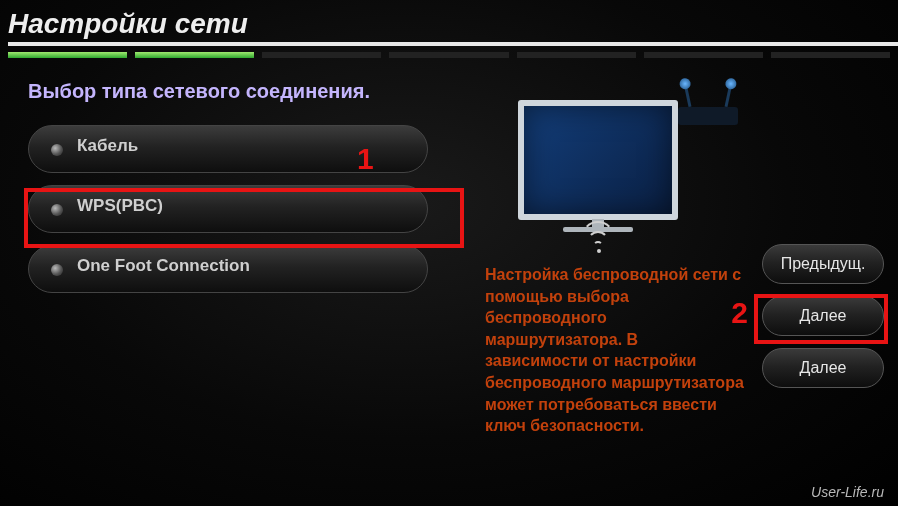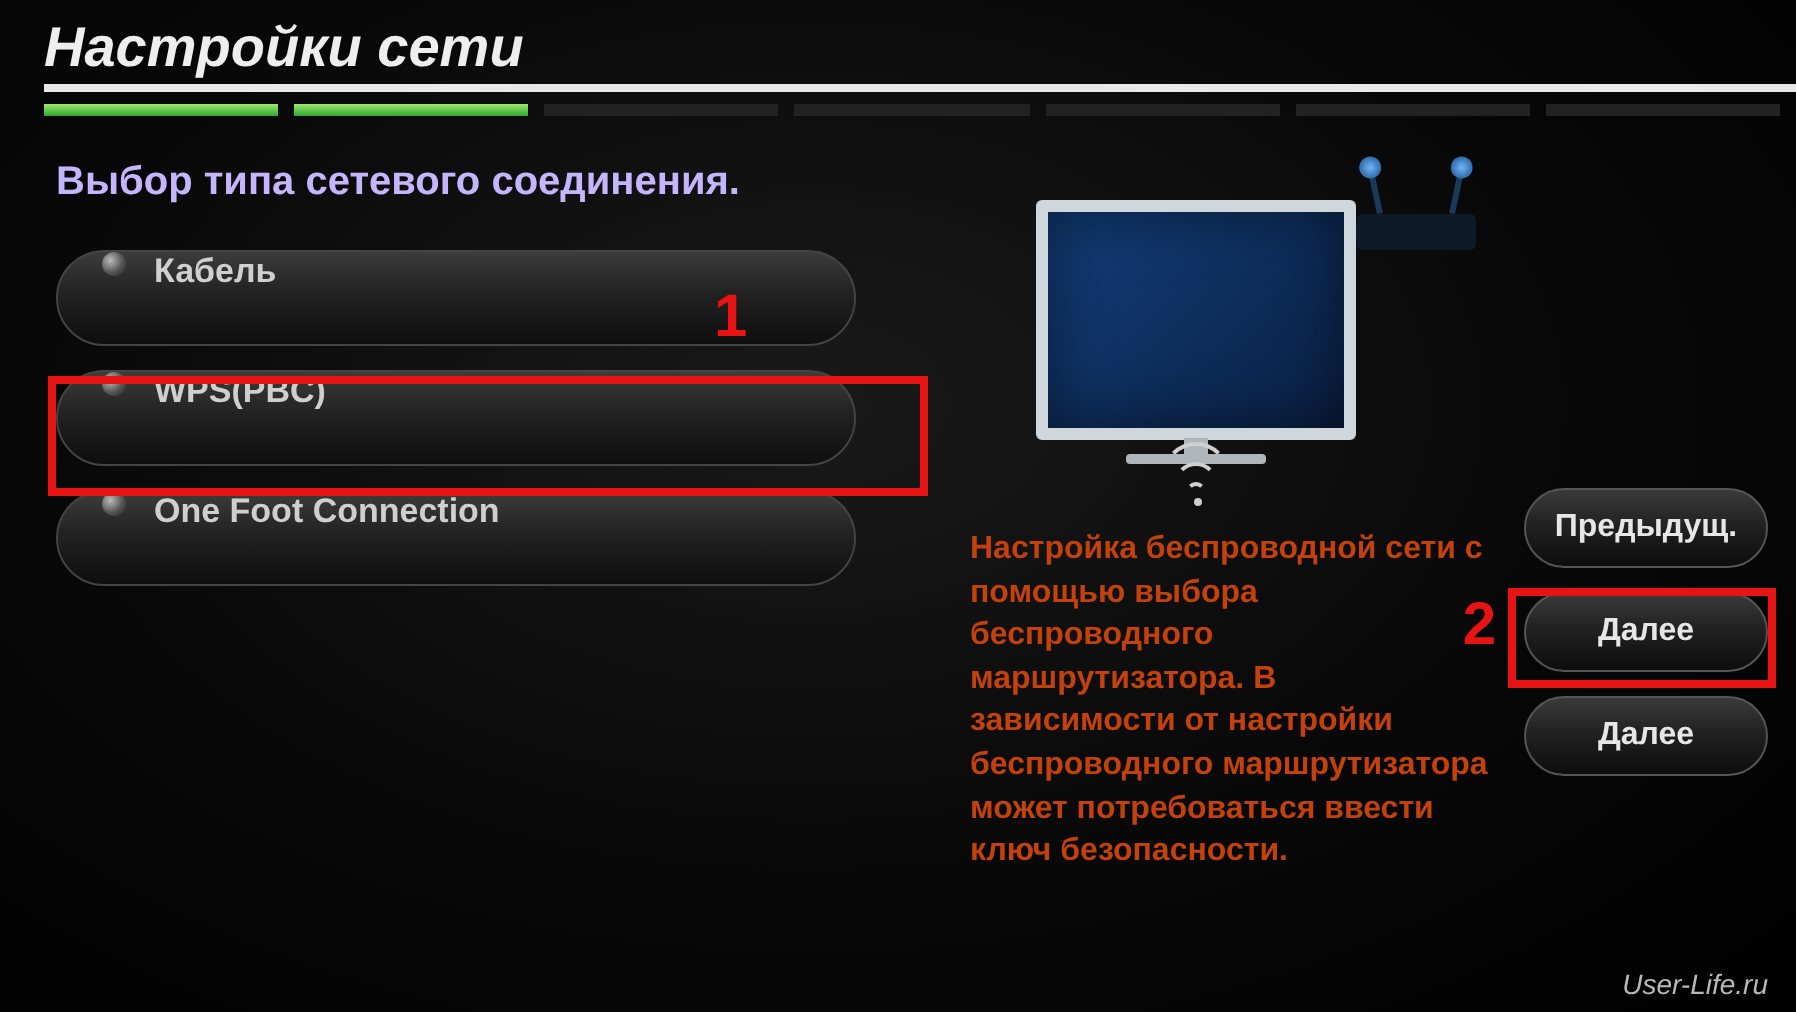--- a/index.html
+++ b/index.html
@@ -1,32 +1,32 @@
 <!DOCTYPE html>
 <html><head>
 <meta charset="utf-8">
 <style>
   * { box-sizing: border-box; margin: 0; padding: 0; }
   html, body { width: 898px; height: 506px; background: #000; font-family: Arial, Helvetica, sans-serif; color: #ddd; overflow: hidden; }
   body { position: relative; background: radial-gradient(ellipse at 45% 40%, #1a1a1a 0%, #080808 55%, #000 100%); }
 
-  .header { padding: 8px 0 4px 22px; position: relative; }
+  .header { padding: 8px 0 4px 8px; position: relative; }
   .page-title { font-size: 28px; font-weight: bold; font-style: italic; color: #eee; }
   .title-underline { height: 4px; width: 100%; margin-top: 2px; background: #e8e8e8; }
   .progress-row { display: flex; gap: 8px; height: 6px; margin-top: 6px; padding: 0 8px 0 0; }
   .seg { flex: 1; height: 6px; background: #222; }
   .seg.filled { background: linear-gradient(to bottom,#9fe870,#2fa82f); }
   .seg:first-child { margin-left: 0; }
 
   .content { display:flex; padding: 18px 10px 0 28px; }
   .left { width: 440px; }
   .subtitle { font-size: 20px; font-weight: bold; color: #c4b5fd; margin-bottom: 22px; }
 
   .options { display:flex; flex-direction: column; gap: 12px; }
-  .option { position: relative; width: 400px; height: 48px; border-radius: 24px; padding: 0 22px; display:flex; align-items:flex-start; gap:14px;
+  .option { position: relative; width: 400px; height: 48px; border-radius: 24px; padding: 16px 22px; display:flex; align-items:flex-end; gap:14px;
             background: linear-gradient(to bottom,#3c3c3c 0%,#222 45%,#0e0e0e 100%);
             border: 1px solid #444; color:#cfcfcf; font-size:17px; font-weight:bold; cursor:pointer; }
   .option .bullet { width:12px; height:12px; border-radius:50%; background: radial-gradient(circle at 35% 35%, #bbb, #555 55%, #222); }
   .option.selected { background: linear-gradient(to bottom,#eaf5ff 0%,#a9d3f2 30%,#3e8bc8 70%,#14518e 100%); color:#1a2a38; border:1px solid #4b7aa5; }
   .option.selected .bullet { background: radial-gradient(circle at 35% 35%, #c8ffb3, #3fd23f 55%, #0a7a0a); box-shadow:0 0 6px #4fff4f; }
 
   .right { flex:1; position:relative; }
   .illus { position: relative; width: 260px; height: 170px; margin: 0 0 0 30px; }
   .router { position:absolute; right:10px; top:0; width:80px; height:45px; }
   .router-body { position:absolute; bottom:0; left:10px; width:60px; height:18px; background:#0f1a28; border-radius:3px; }
@@ -45,21 +45,21 @@
   .w1 { width:10px; height:10px; left:15px; top:16px; }
   .w2 { width:22px; height:22px; left:9px; top:6px; }
   .w3 { width:34px; height:34px; left:3px; top:-4px; }
   .wifi-dot { position:absolute; left:19px; top:24px; width:4px; height:4px; border-radius:50%; background:#cfcfcf; }
 
   .desc { margin: 14px 0 0 17px; width: 260px; font-size:16px; font-weight:bold; color:#c2410c; line-height:1.35; }
 
   .nav { position:absolute; right:14px; top:244px; display:flex; flex-direction:column; gap:12px; }
   .nav-btn { width:122px; height:40px; border-radius:20px; border:1px solid #555;
              background: linear-gradient(to bottom,#3a3a3a,#222 45%,#0d0d0d);
-             color:#e6e6e6; font-size:16px; font-weight:bold; display:flex; align-items:center; justify-content:center; cursor:pointer; }
+             color:#e6e6e6; font-size:16px; font-weight:normal; display:flex; align-items:center; justify-content:center; cursor:pointer; }
 
   .callout { position:absolute; border:4px solid #e81414; pointer-events:none; }
   .callout-1 { left:24px; top:188px; width:440px; height:60px; }
   .callout-2 { right:10px; top:294px; width:134px; height:50px; }
   .callout-num { position:absolute; color:#e81414; font-size:30px; font-weight:900; }
   .callout-num.n1 { left:357px; top:142px; }
   .callout-num.n2 { right:150px; top:296px; }
 
   .watermark { position:absolute; right:14px; bottom:6px; font-size:14px; color:#b8b8b8; font-style:italic; }
 </style>

